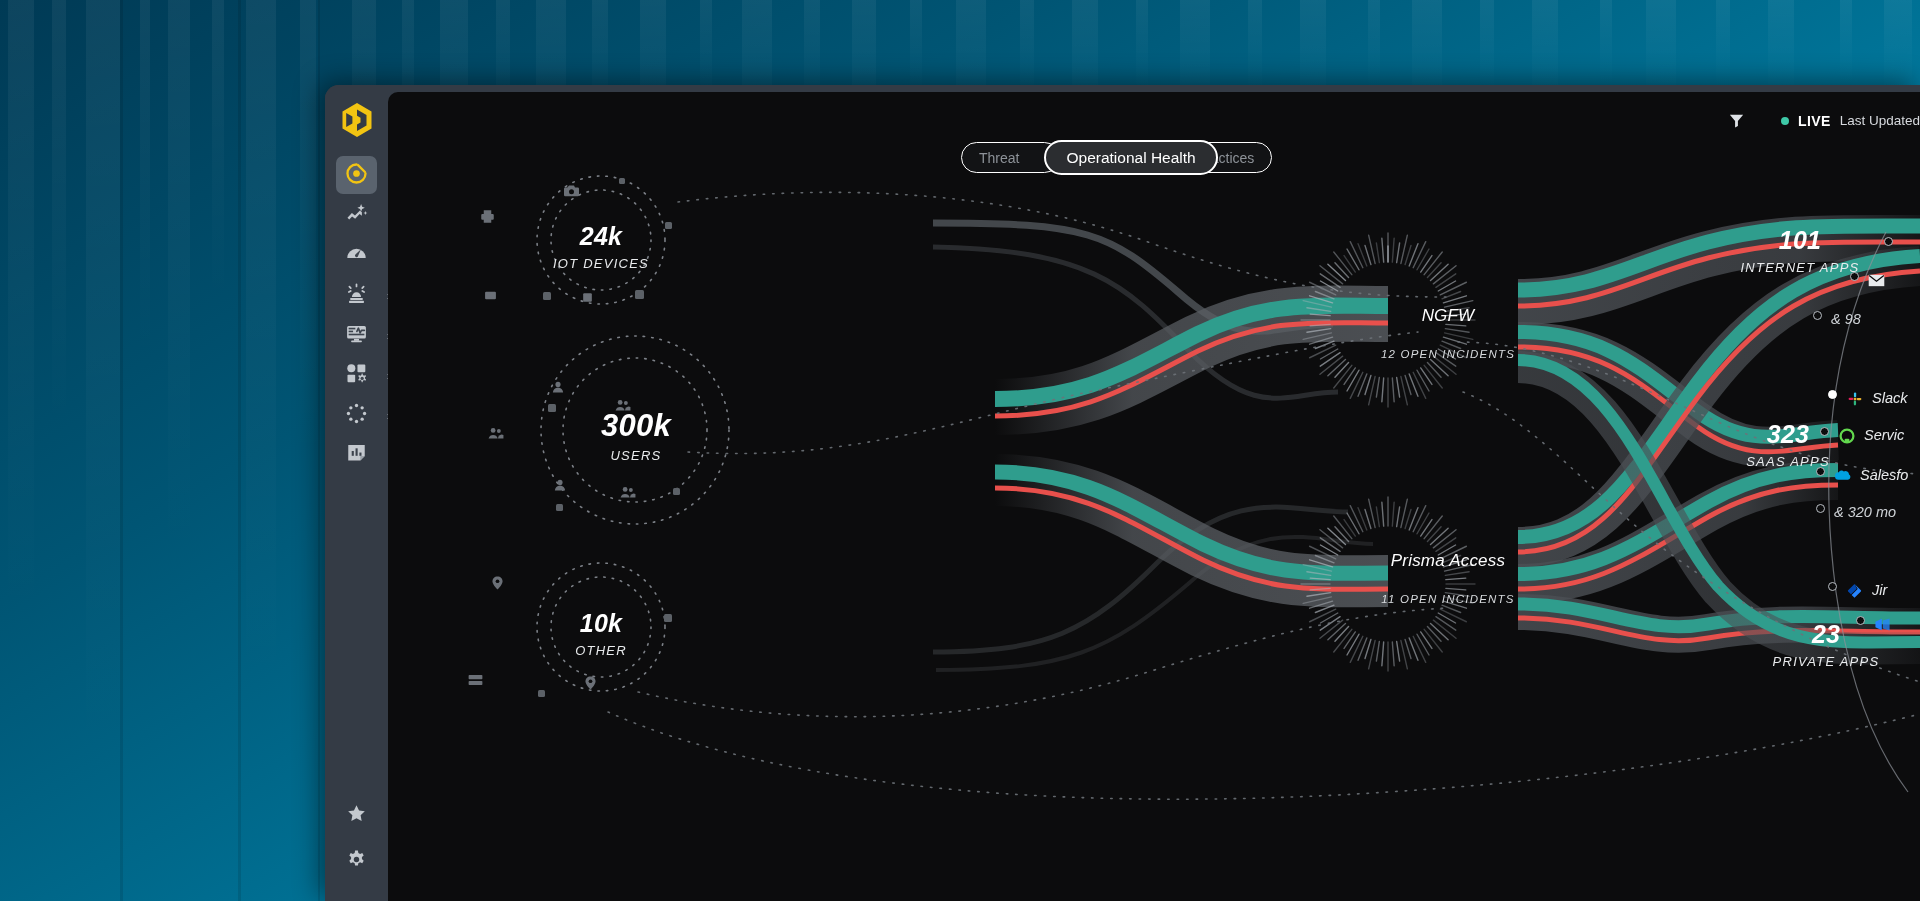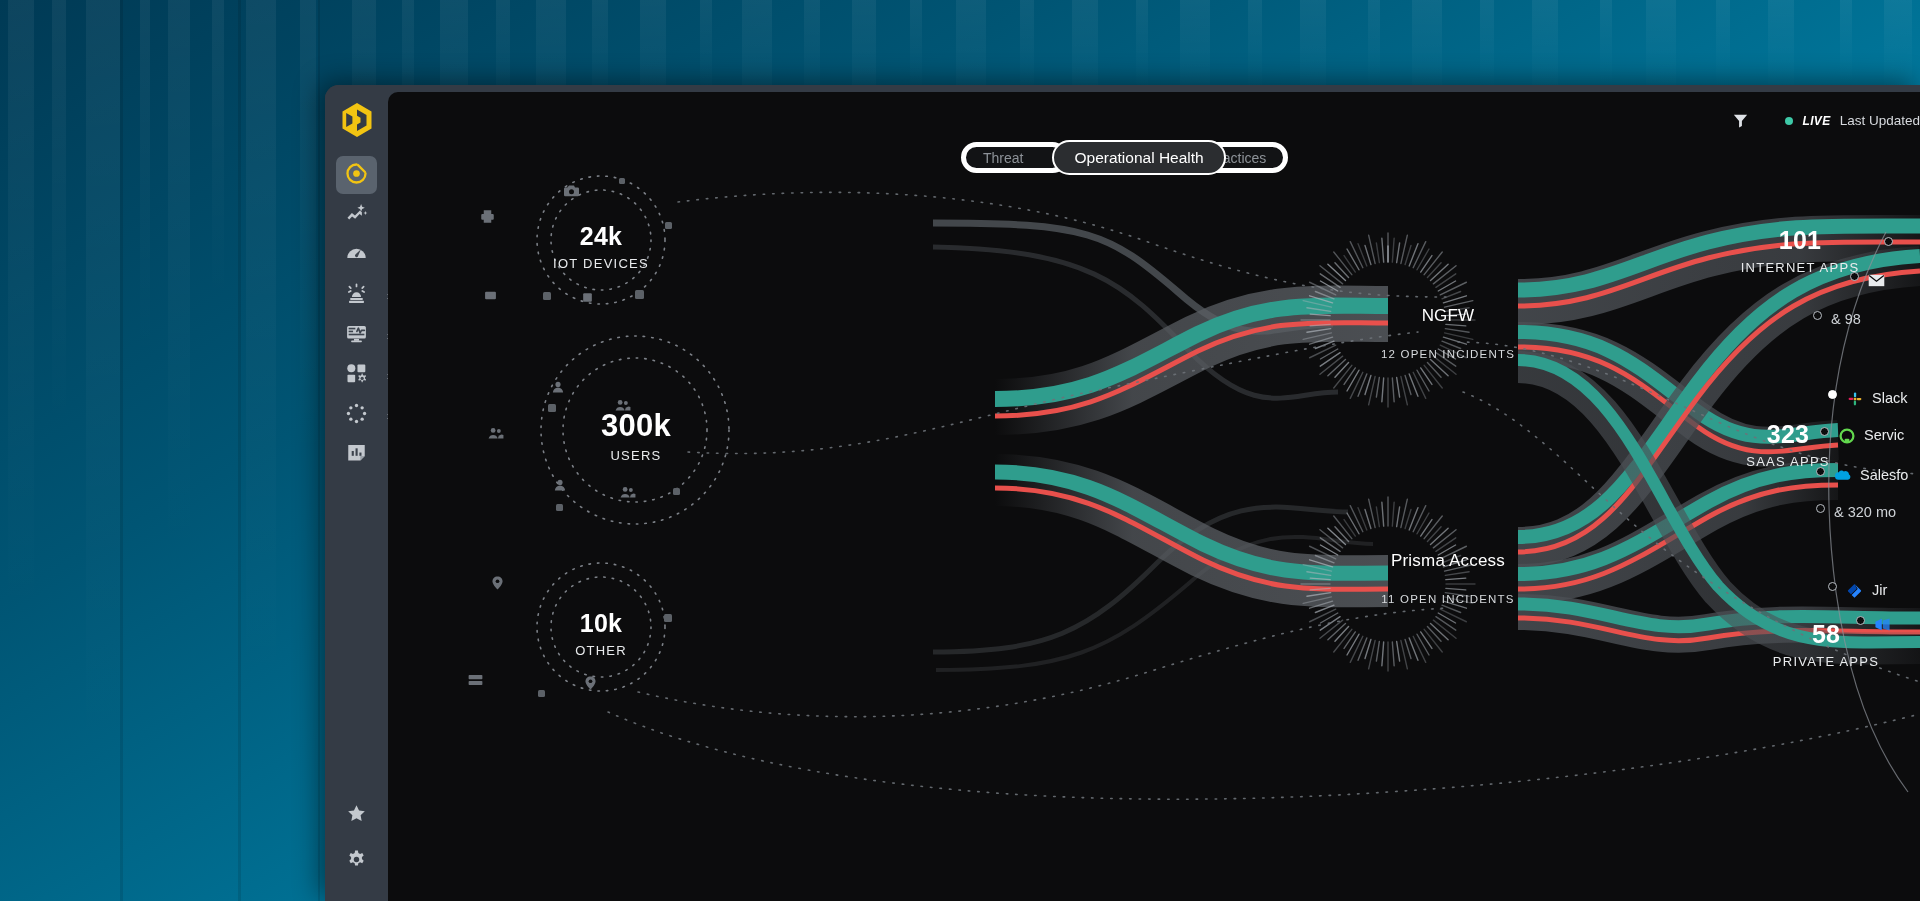--- a/index.html
+++ b/index.html
@@ -43,42 +43,42 @@
     position:absolute; left:63px; top:7px; right:0; bottom:0;
     background:#0c0c0d; border-top-left-radius:10px; overflow:hidden;
   }
 
   
   .hdr-right{
     position:absolute; right:0px; top:20px; display:flex; align-items:center; gap:9px;
     white-space:nowrap;
   }
   .live-dot{ width:8px;height:8px;border-radius:50%;background:#3ec9a7; display:inline-block; }
-  .live-word{ color:#fff; font-size:12px; font-weight:700; letter-spacing:.4px;font-style:italic; }
+  .live-word{ color:#fff; font-size:14px; font-weight:700; letter-spacing:.4px; }
   .upd{ color:#d7dade; font-size:13.5px; }
 
   .tabs{
     position:absolute; left:573px; top:48px;
     display:flex; align-items:center;
   }
   .tab{
     height:31px; padding:0 17px; border-radius:17px;
     display:flex; align-items:center; justify-content:center;
-    font-size:14px; color:#8d9298; border:5px solid #ffffff; background:#121315;
+    font-size:14px; color:#8d9298; border:1px solid #ffffff; background:#121315;
   }
   .tab.t1{ padding-right:40px; }
   .tab.t3{ margin-left:-34px; padding-left:42px; }
   .tab.active{
     color:#fff; background:#2b2d30; border:2px solid #ffffff;
     height:35px; border-radius:19px; padding:0 20px; font-size:15.5px; z-index:3;
     margin:0 -16px;
   }
 
   
-  #diagram{ position:absolute; inset:0; }
+  #diagram{ position:absolute; inset:0;font-style:italic; }
 
   .label{ position:absolute; text-align:center; color:#fff; pointer-events:none; }
   .lbl-big{ font-size:25px; font-weight:700; letter-spacing:.2px; line-height:1; }
   .lbl-sub{ font-size:13px; letter-spacing:1.25px; margin-top:7px; color:#e9ebed; }
   .hub-name{ font-size:17px; font-weight:400; letter-spacing:.2px; line-height:1; }
   .hub-sub{ font-size:11.5px; letter-spacing:1.2px; margin-top:24px; color:#d8dbde; }
 
   .applist{ position:absolute; color:#e9ebed; font-size:14.5px; white-space:nowrap;
             display:flex; align-items:flex-start; gap:9px; }
   .appdot{ width:9px;height:9px;border-radius:50%; border:1.6px solid #b9bec4; background:#0c0c0d; flex:0 0 auto;}
@@ -687,21 +687,21 @@
         <div class="lbl-big">101</div>
         <div class="lbl-sub">INTERNET APPS</div>
       </div>
 
       <div class="label" style="left:1310px;top:330px;width:180px">
         <div class="lbl-big">323</div>
         <div class="lbl-sub">SAAS APPS</div>
       </div>
 
       <div class="label" style="left:1348px;top:530px;width:180px">
-        <div class="lbl-big">58</div>
+        <div class="lbl-big">23</div>
         <div class="lbl-sub">PRIVATE APPS</div>
       </div>
 
       <div class="applist" style="left:1496px;top:145px">
         <span class="appdot"></span>
       </div>
 
       <div class="applist" style="left:1462px;top:180px">
         <span class="appdot"></span>
         <span class="appicon">

